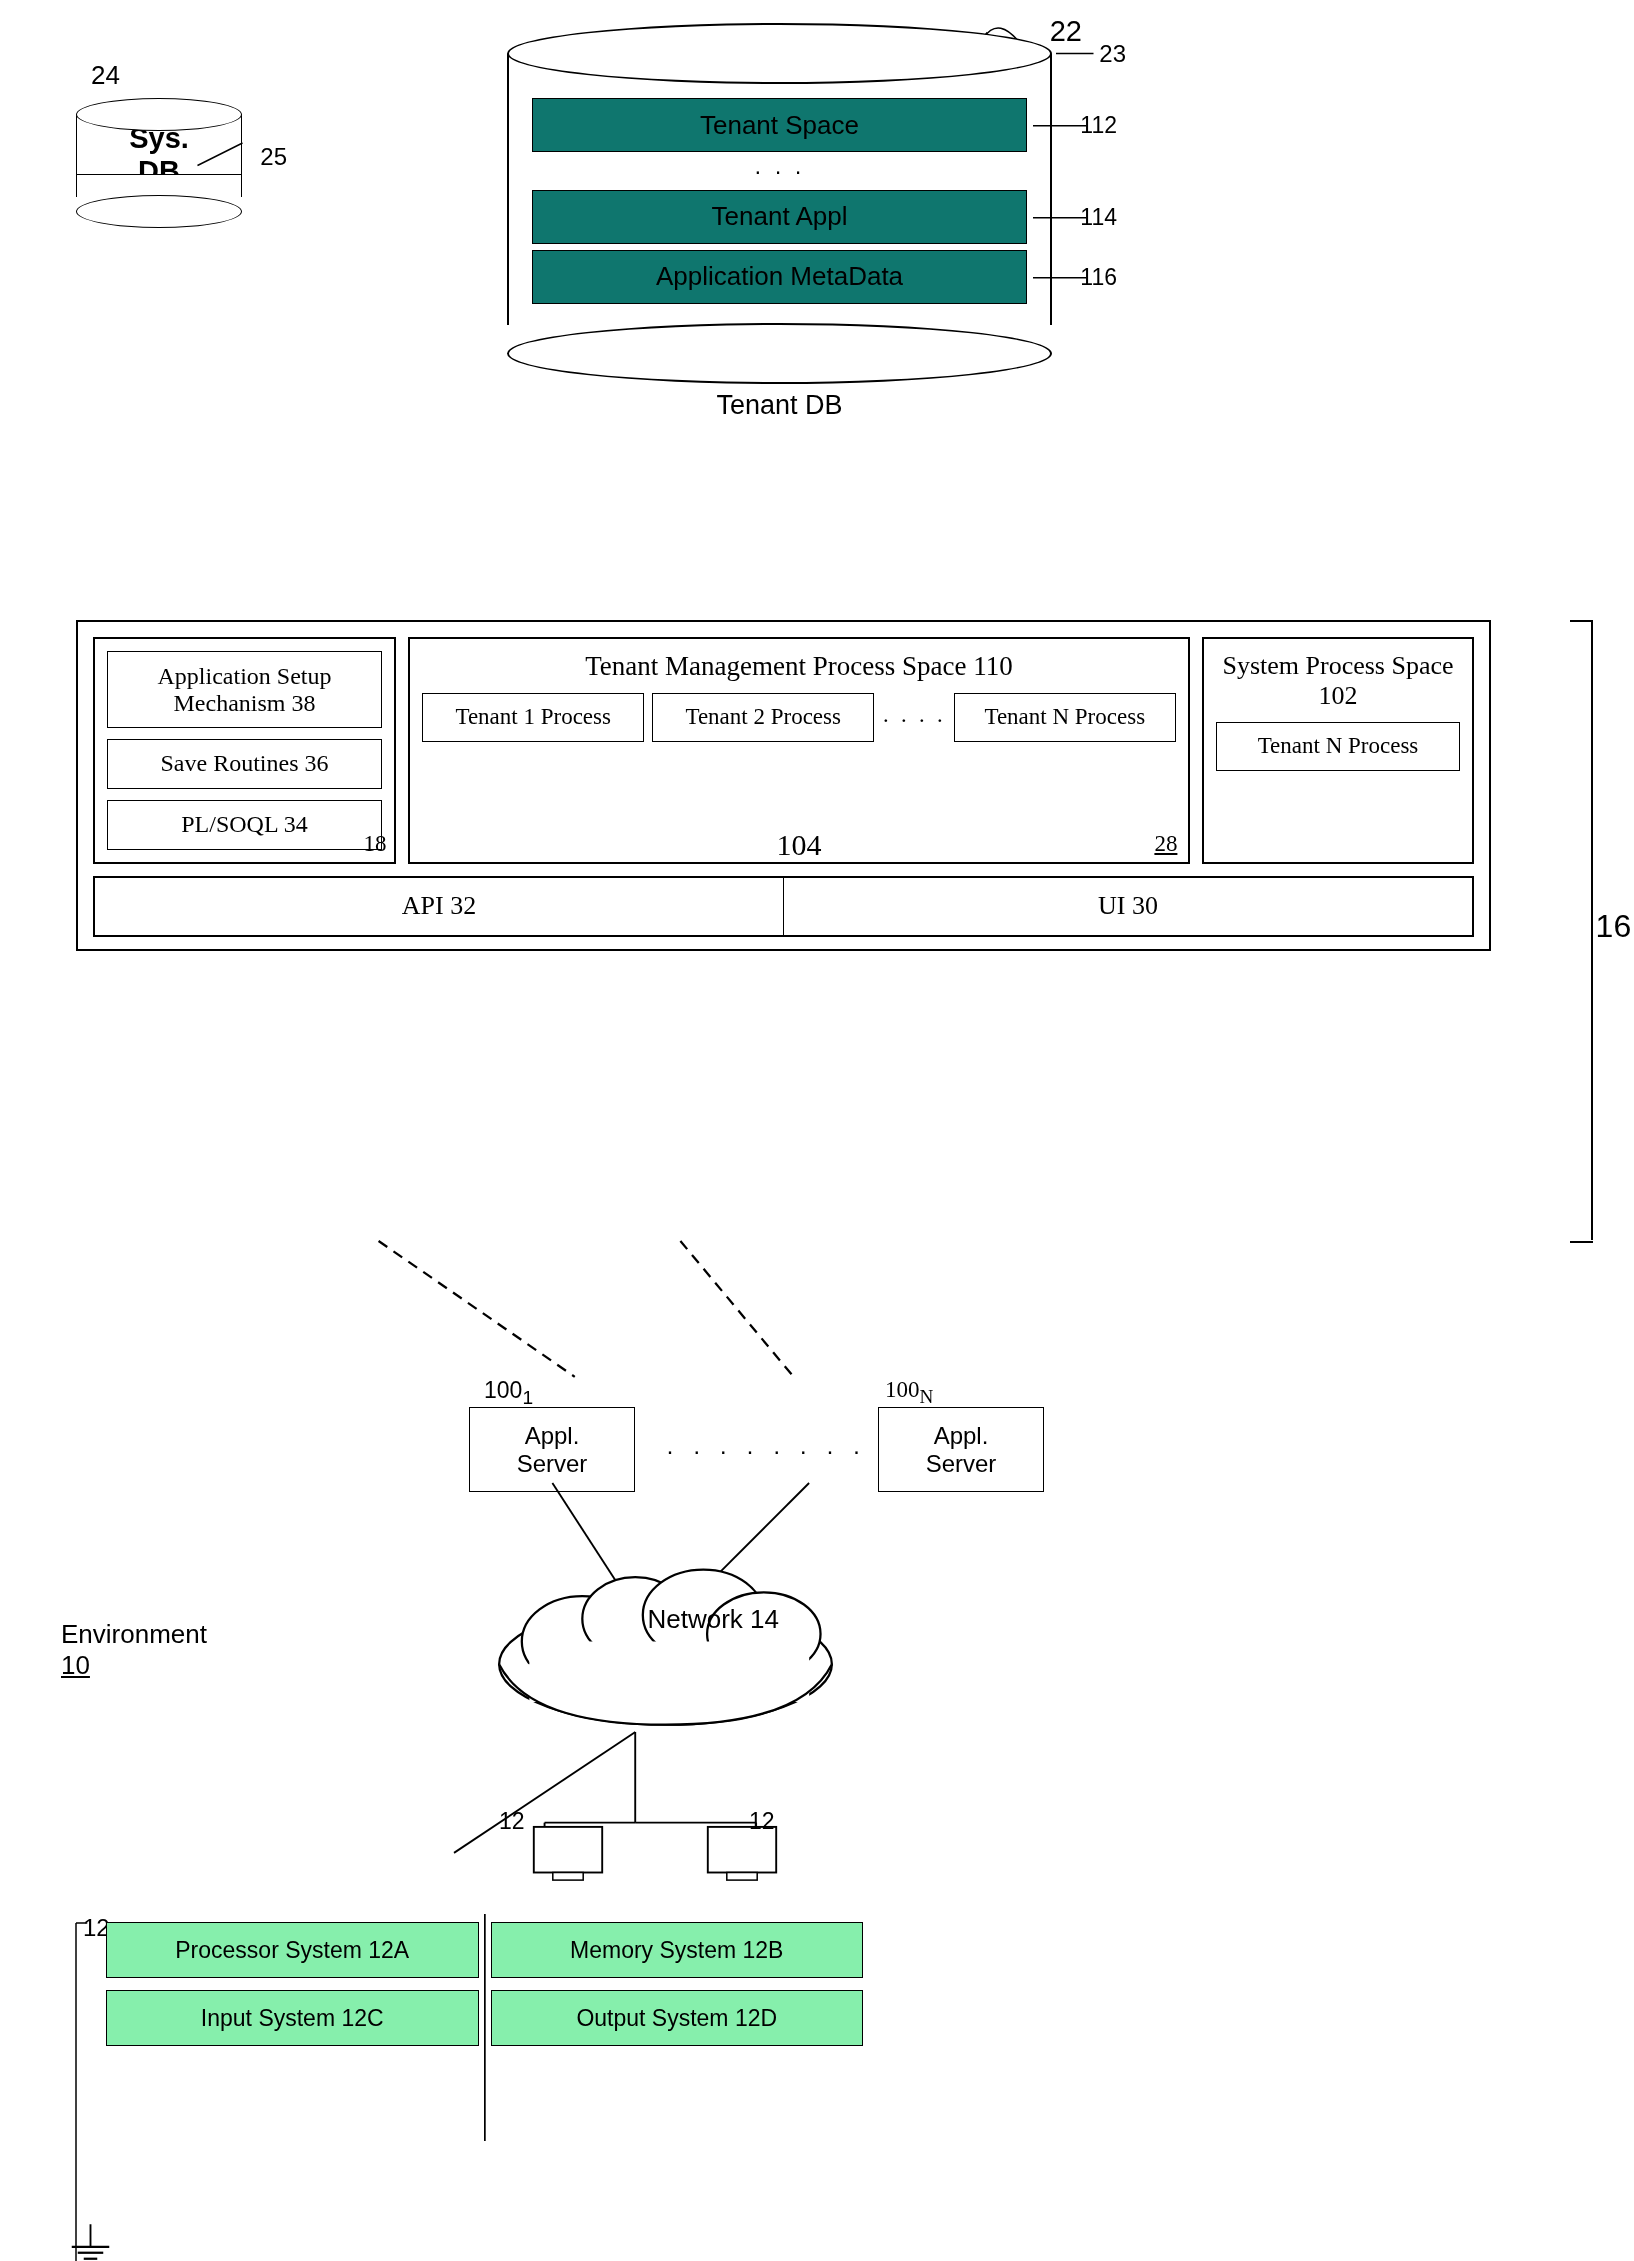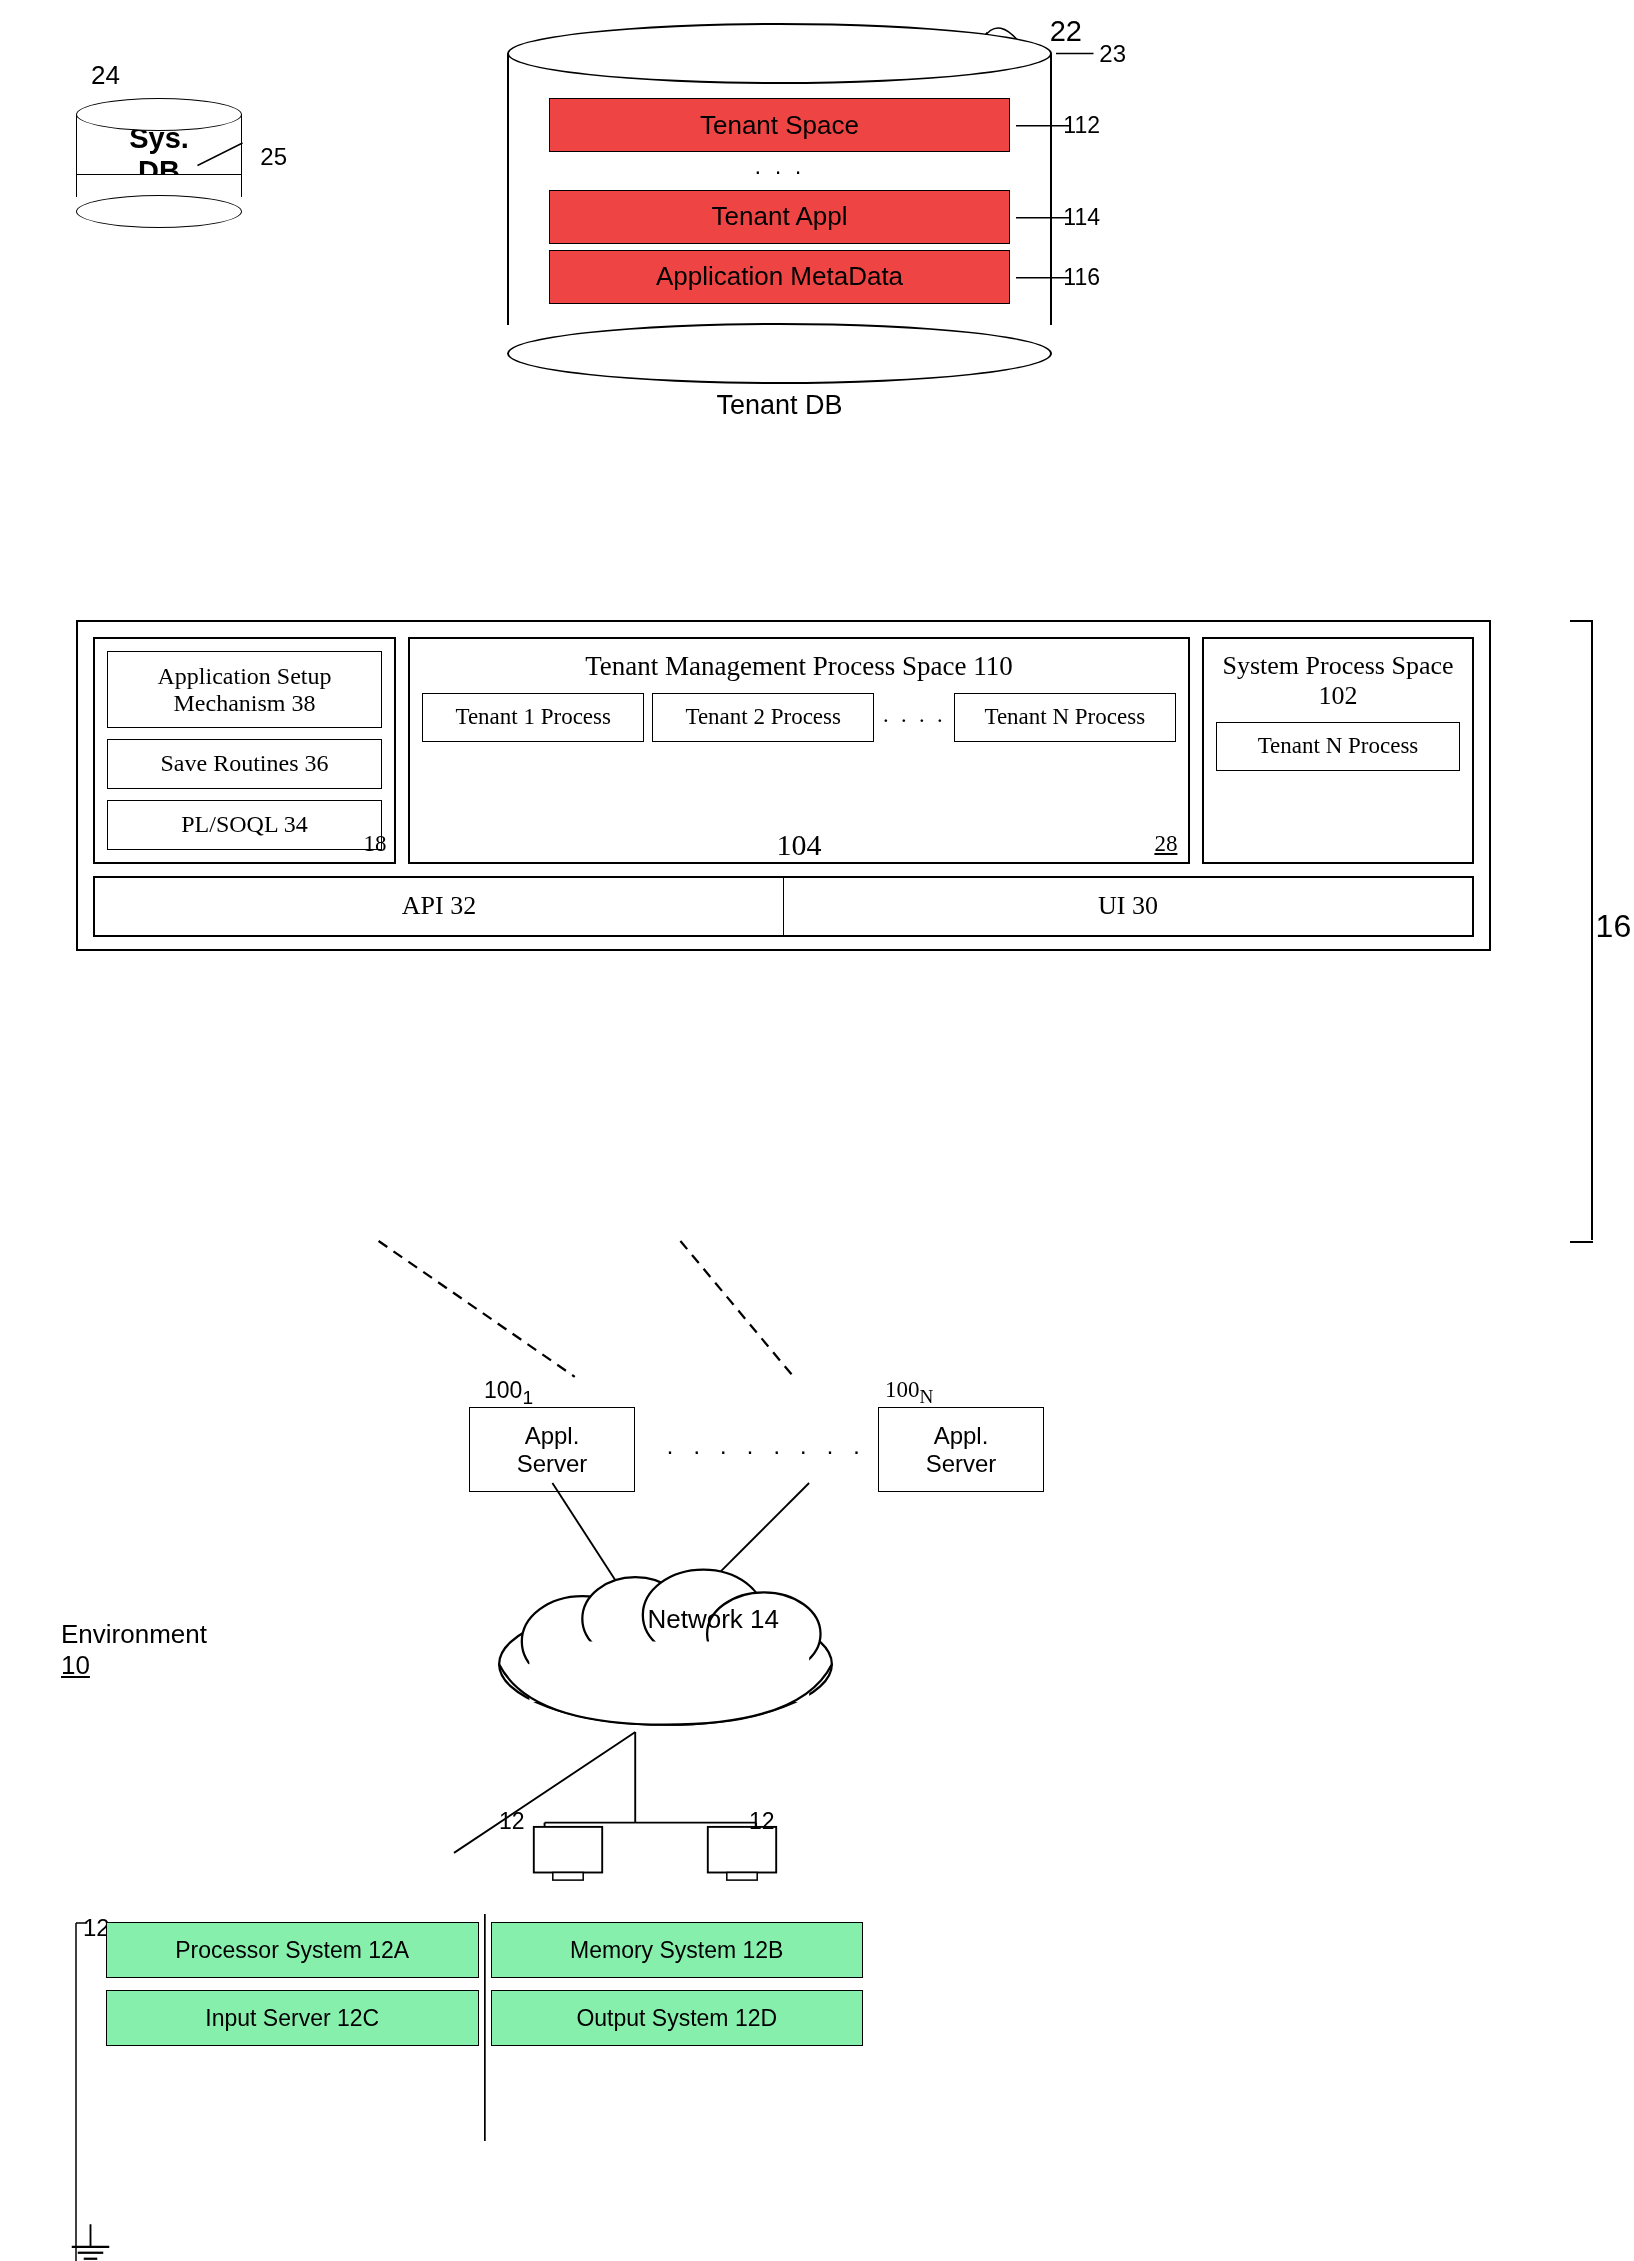--- a/index.html
+++ b/index.html
@@ -32,24 +32,24 @@
       border: 2.3px solid #000;
       border-radius: 50%;
       background: #fff;
       position: relative;
       z-index: 2;
     }
 
     .db-inner-box {
       border: 1.9px solid #000;
       padding: 10.6px 15px;
-      margin: 6px 17px;
+      margin: 6px 0;
       text-align: center;
       font-size: 26px;
-      background: #ef4444;
+      background: #0f766e;
       position: relative;
     }
 
     .db-label {
       text-align: center;
       font-size: 27px;
       margin-top: 6px;
     }
 
     .db-dots {
@@ -556,21 +556,21 @@
 
   <div style="position:absolute; top:1922px; left:106px; width:757px;">
     <div class="comp-grid">
       <div class="comp-box">
         <span>Processor System 12A</span>
       </div>
       <div class="comp-box">
         <span>Memory System 12B</span>
       </div>
       <div class="comp-box">
-        <span>Input Server 12C</span>
+        <span>Input System 12C</span>
       </div>
       <div class="comp-box">
         <span>Output System 12D</span>
       </div>
     </div>
   </div>
 
   <svg style="position:absolute; top:2224px; left:68px; width:45px; height:38px;" viewBox="0 0 60 50" width="45" height="38">
     <line x1="30" y1="0" x2="30" y2="30" stroke="#000" stroke-width="2.5"></line>
     <line x1="5" y1="30" x2="55" y2="30" stroke="#000" stroke-width="3"></line>

